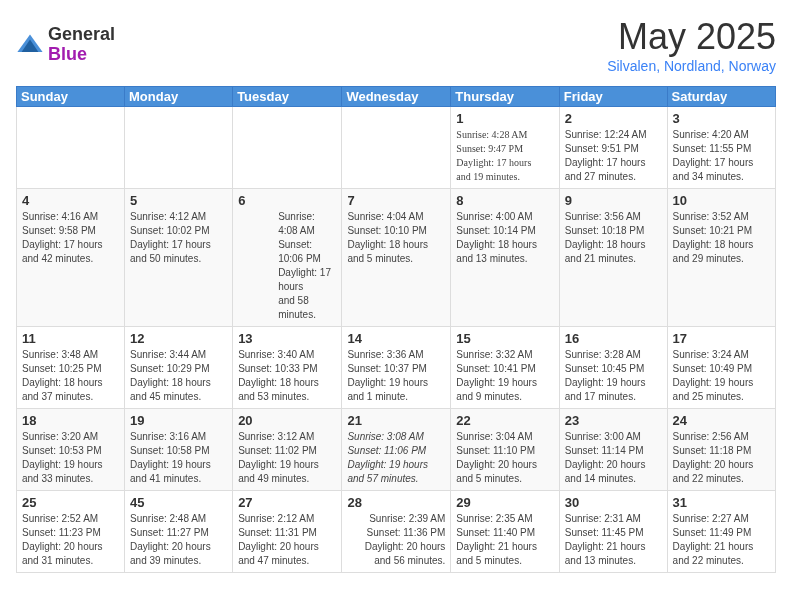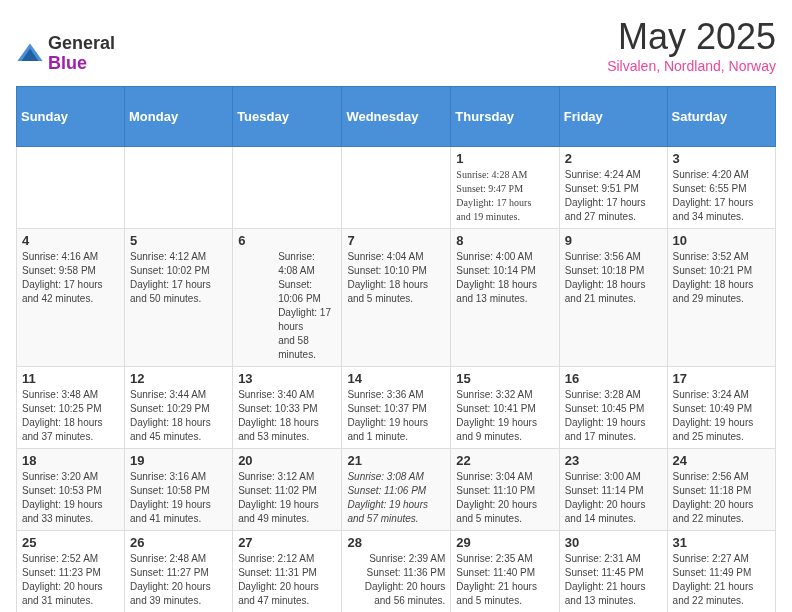--- a/index.html
+++ b/index.html
@@ -6,21 +6,21 @@
     body {
       font-family: Arial, sans-serif;
       background: #fff;
       width: 792px;
       min-height: 612px;
       padding: 16px;
     }
     .header {
       display: flex;
       justify-content: space-between;
-      align-items: flex-end;
+      align-items: center;
       margin-bottom: 12px;
     }
     .logo {
       display: flex;
       align-items: center;
       gap: 4px;
     }
     .logo-text {
       display: flex;
       flex-direction: column;
@@ -43,33 +43,33 @@
     .title-block {
       text-align: right;
     }
     .title-month {
       font-size: 36px;
       font-weight: normal;
       color: #333;
     }
     .title-location {
       font-size: 14px;
-      color: #ec4899;
+      color: #3b82f6;
     }
     .calendar {
       width: 100%;
       border-collapse: collapse;
       border: 1px solid #ccc;
     }
     .calendar th {
       background: #4a90d9;
       color: #fff;
       font-size: 13px;
       font-weight: bold;
-      padding: 22px 4px;
+      padding: 2px 4px;
       text-align: left;
       border: 1px solid #3a7bc8;
     }
     .calendar td {
       vertical-align: top;
       padding: 4px 5px;
       border: 1px solid #ddd;
       width: 110px;
       min-height: 80px;
       font-size: 10.5px;
@@ -135,29 +135,29 @@
         <td class="empty-cell"></td>
         <td>
           <span class="day-number">1</span>
           <div class="day-info" style="white-space: pre-line; font-family: Liberation Serif, serif;">Sunrise: 4:28 AM
 Sunset: 9:47 PM
 Daylight: 17 hours
 and 19 minutes.</div>
         </td>
         <td>
           <span class="day-number">2</span>
-          <div class="day-info" style="white-space: pre-line;">Sunrise: 4:24 AM
+          <div class="day-info" style="white-space: pre-line;">Sunrise: 12:24 AM
 Sunset: 9:51 PM
 Daylight: 17 hours
 and 27 minutes.</div>
         </td>
         <td>
           <span class="day-number">3</span>
           <div class="day-info" style="white-space: pre-line;">Sunrise: 4:20 AM
-Sunset: 6:55 PM
+Sunset: 11:55 PM
 Daylight: 17 hours
 and 34 minutes.</div>
         </td>
       </tr>
       <tr>
         <td>
           <span class="day-number">4</span>
           <div class="day-info" style="white-space: pre-line;">Sunrise: 4:16 AM
 Sunset: 9:58 PM
 Daylight: 17 hours
@@ -310,21 +310,21 @@
       </tr>
       <tr>
         <td>
           <span class="day-number">25</span>
           <div class="day-info" style="white-space: pre-line;">Sunrise: 2:52 AM
 Sunset: 11:23 PM
 Daylight: 20 hours
 and 31 minutes.</div>
         </td>
         <td>
-          <span class="day-number">26</span>
+          <span class="day-number">45</span>
           <div class="day-info" style="white-space: pre-line;">Sunrise: 2:48 AM
 Sunset: 11:27 PM
 Daylight: 20 hours
 and 39 minutes.</div>
         </td>
         <td>
           <span class="day-number">27</span>
           <div class="day-info" style="white-space: pre-line;">Sunrise: 2:12 AM
 Sunset: 11:31 PM
 Daylight: 20 hours

